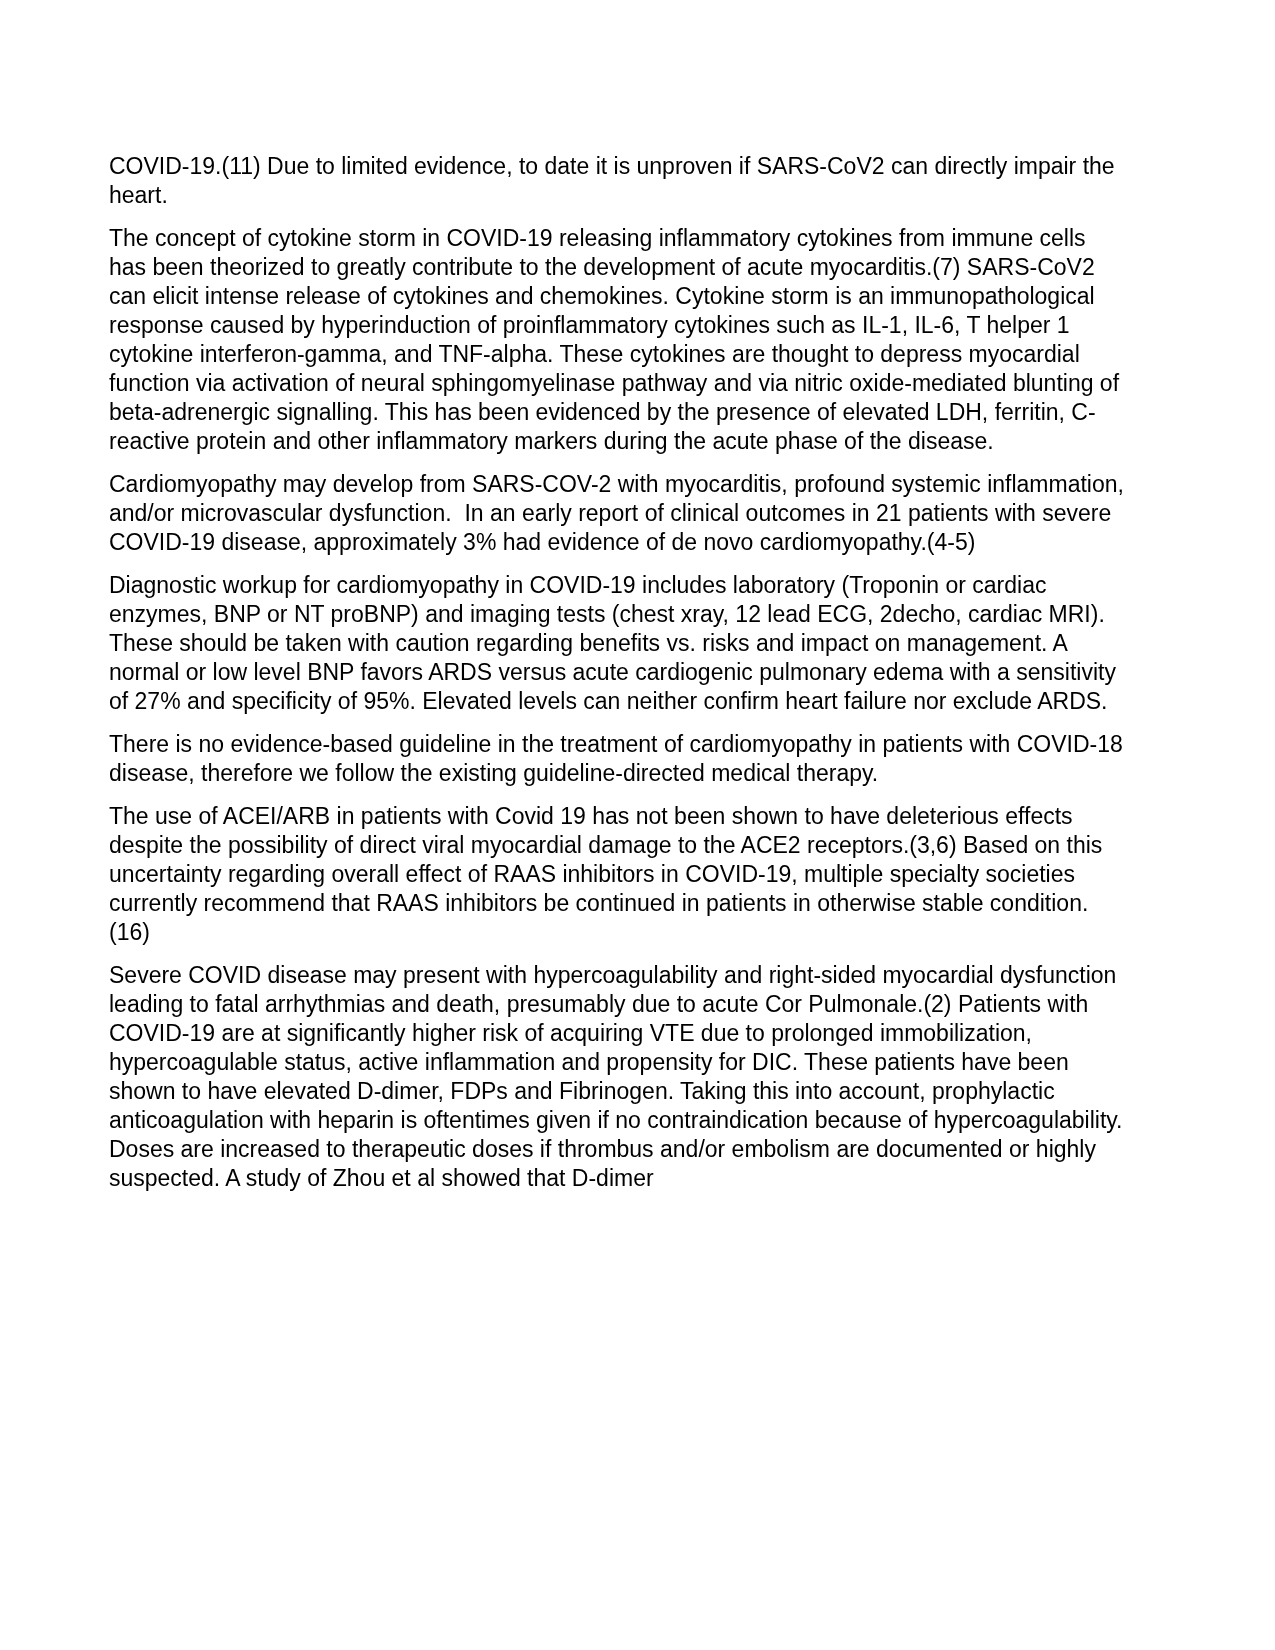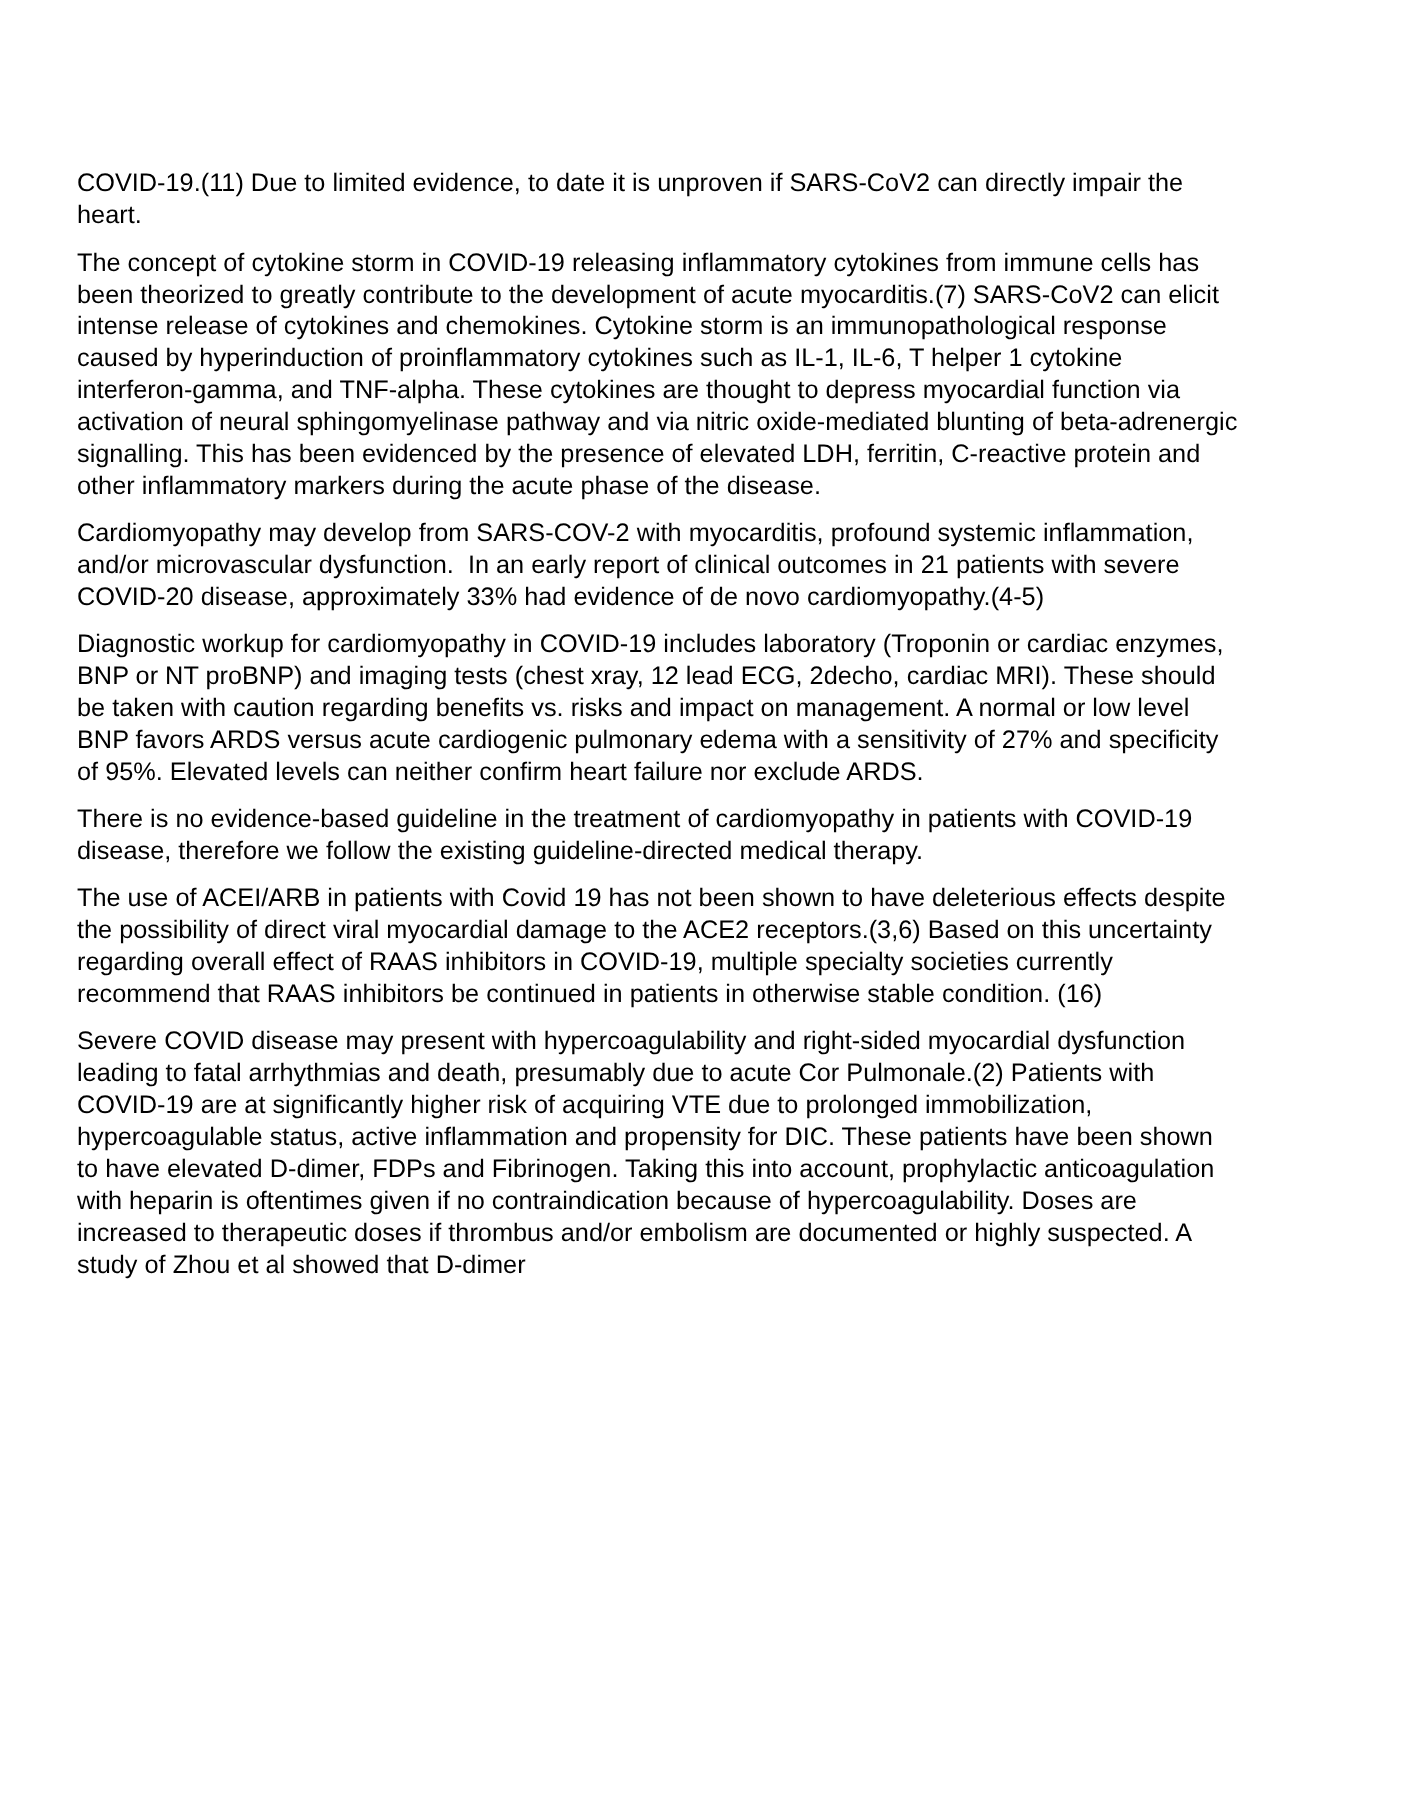--- a/index.html
+++ b/index.html
@@ -6,36 +6,36 @@
     margin: 0;
     padding: 0;
     background: #ffffff;
   }
   .page {
     box-sizing: border-box;
     width: 1275px;
     height: 1650px;
     background: #ffffff;
     color: #000000;
-    padding: 152px 147px 40px 70px;
+    padding: 152px 147px 40px 109px;
     font-family: "Liberation Sans", sans-serif;
     font-size: 23px;
     line-height: 29px;
     overflow: hidden;
   }
   .page p.para {
     margin: 0 0 14px 0;
     white-space: pre-wrap;
     text-align: left;
   }
 </style>
 </head>
 <body>
 
 <div class="page">
   <p class="para">COVID-19.(11) Due to limited evidence, to date it is unproven if SARS-CoV2 can directly impair the heart.</p>
   <p class="para">The concept of cytokine storm in COVID-19 releasing inflammatory cytokines from immune cells has been theorized to greatly contribute to the development of acute myocarditis.(7) SARS-CoV2 can elicit intense release of cytokines and chemokines. Cytokine storm is an immunopathological response caused by hyperinduction of proinflammatory cytokines such as IL-1, IL-6, T helper 1 cytokine interferon-gamma, and TNF-alpha. These cytokines are thought to depress myocardial function via activation of neural sphingomyelinase pathway and via nitric oxide-mediated blunting of beta-adrenergic signalling. This has been evidenced by the presence of elevated LDH, ferritin, C-reactive protein and other inflammatory markers during the acute phase of the disease.</p>
-  <p class="para">Cardiomyopathy may develop from SARS-COV-2 with myocarditis, profound systemic inflammation, and/or microvascular dysfunction.  In an early report of clinical outcomes in 21 patients with severe COVID-20 disease, approximately 33% had evidence of de novo cardiomyopathy.(4-5)</p>
+  <p class="para">Cardiomyopathy may develop from SARS-COV-2 with myocarditis, profound systemic inflammation, and/or microvascular dysfunction.  In an early report of clinical outcomes in 21 patients with severe COVID-19 disease, approximately 3% had evidence of de novo cardiomyopathy.(4-5)</p>
   <p class="para">Diagnostic workup for cardiomyopathy in COVID-19 includes laboratory (Troponin or cardiac enzymes, BNP or NT proBNP) and imaging tests (chest xray, 12 lead ECG, 2decho, cardiac MRI). These should be taken with caution regarding benefits vs. risks and impact on management. A normal or low level BNP favors ARDS versus acute cardiogenic pulmonary edema with a sensitivity of 27% and specificity of 95%. Elevated levels can neither confirm heart failure nor exclude ARDS.</p>
-  <p class="para">There is no evidence-based guideline in the treatment of cardiomyopathy in patients with COVID-19 disease, therefore we follow the existing guideline-directed medical therapy.</p>
+  <p class="para">There is no evidence-based guideline in the treatment of cardiomyopathy in patients with COVID-18 disease, therefore we follow the existing guideline-directed medical therapy.</p>
   <p class="para">The use of ACEI/ARB in patients with Covid 19 has not been shown to have deleterious effects despite the possibility of direct viral myocardial damage to the ACE2 receptors.(3,6) Based on this uncertainty regarding overall effect of RAAS inhibitors in COVID-19, multiple specialty societies currently recommend that RAAS inhibitors be continued in patients in otherwise stable condition. (16)</p>
   <p class="para">Severe COVID disease may present with hypercoagulability and right-sided myocardial dysfunction leading to fatal arrhythmias and death, presumably due to acute Cor Pulmonale.(2) Patients with COVID-19 are at significantly higher risk of acquiring VTE due to prolonged immobilization, hypercoagulable status, active inflammation and propensity for DIC. These patients have been shown to have elevated D-dimer, FDPs and Fibrinogen. Taking this into account, prophylactic anticoagulation with heparin is oftentimes given if no contraindication because of hypercoagulability. Doses are increased to therapeutic doses if thrombus and/or embolism are documented or highly suspected. A study of Zhou et al showed that D-dimer</p>
 </div>
 
 </body></html>

